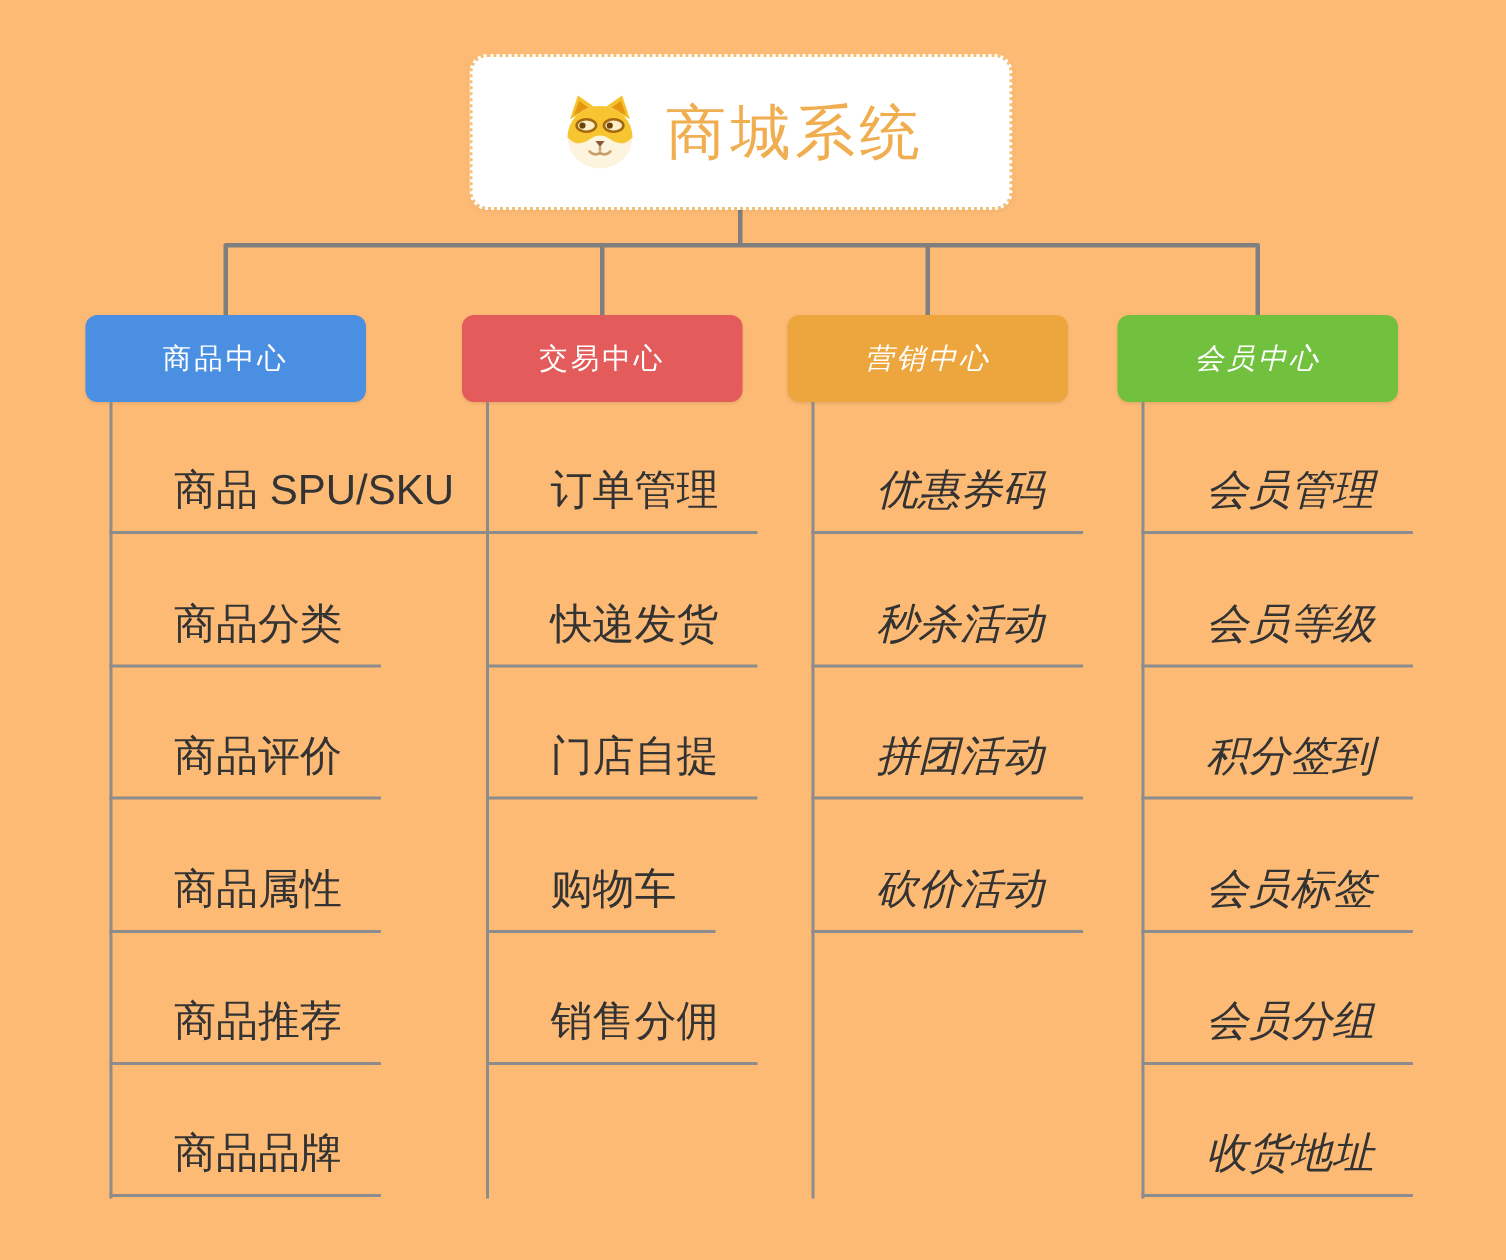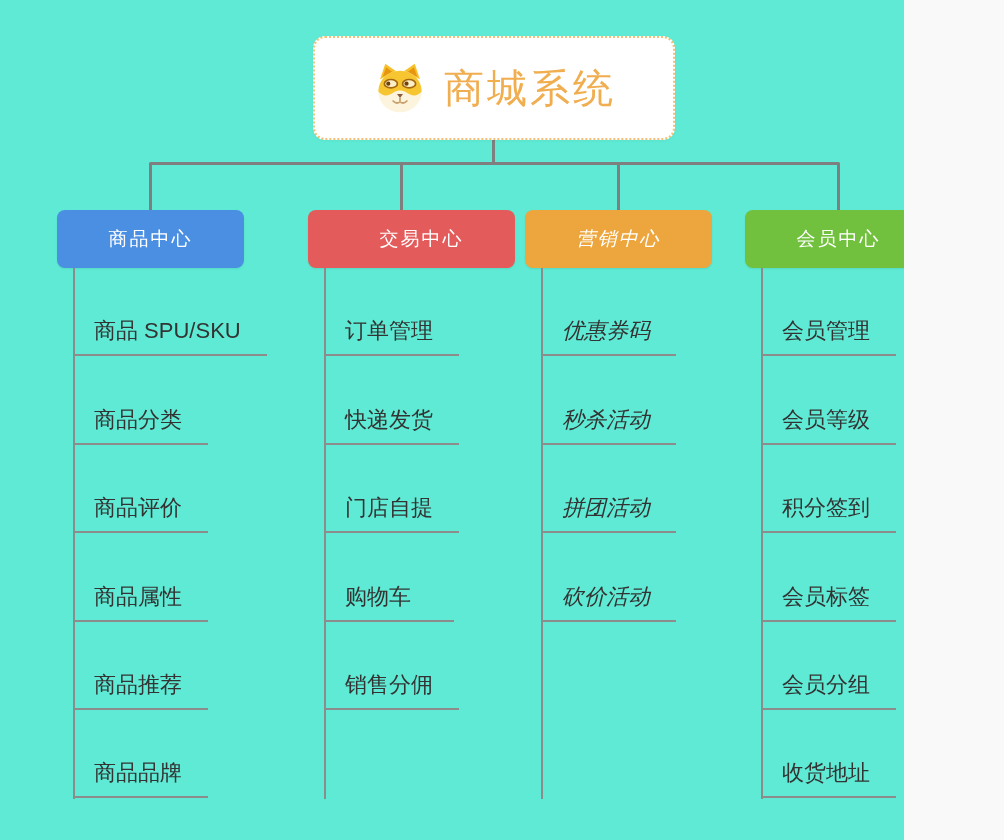--- a/index.html
+++ b/index.html
@@ -1,19 +1,19 @@
 <!DOCTYPE html>
 <html><head>
 <meta charset="utf-8">
 <style>
   html,body { margin:0; padding:0; }
   body { background:#f9f9f9; }
   .canvas {
-    position:relative; width:904px; height:840px;
-    background:#5eead4; overflow:hidden;
+    position:relative; width:1004px; height:840px;
+    background:#fdba74; overflow:hidden;
     font-family:"Liberation Sans","DejaVu Sans",sans-serif;
   }
 
   
   .connector { position:absolute; background:#7f7f7f; }
   .root-drop { left:492px; top:137px; width:3px; height:27px; }
   .h-line    { left:149px; top:162px; width:691px; height:3px; border-radius:2px; }
   .drop      { top:164px; width:3px; height:46px; }
   .d0 { left:149px; } .d1 { left:400px; } .d2 { left:617px; } .d3 { left:837px; }
 
@@ -23,39 +23,39 @@
     background:#ffffff; border:2px dotted #f2c077; border-radius:12px;
     box-sizing:border-box; display:flex; align-items:center; justify-content:center;
     gap:16px; box-shadow:0 1px 3px rgba(0,0,0,0.04);
   }
   .root-title { font-size:40px; letter-spacing:3px; color:#f0ae50; }
   .doge { width:56px; height:52px; display:block; }
   .doge svg { width:100%; height:100%; display:block; }
 
   
   .branch { position:absolute; top:210px; width:260px; }
-  .b0 { left:57px; } .b1 { left:308px; } .b2 { left:525px;font-style:italic; } .b3 { left:745px; }
+  .b0 { left:57px; } .b1 { left:308px; } .b2 { left:525px;font-style:italic; } .b3 { left:745px;font-style:italic; }
   .branch-header {
     width:187px; height:58px; border-radius:8px;
     display:flex; align-items:center; justify-content:center;
     color:#ffffff; font-size:19px; letter-spacing:2px;
     box-shadow:0 1px 2px rgba(0,0,0,0.08);
   }
   .spine {
     position:absolute; left:16px; top:58px;
     width:2px; height:531px; background:#8c8c8c;
   }
   .items { position:absolute; left:16px; top:58px; }
   .item {
     height:88.4px; box-sizing:border-box;
     display:flex; align-items:flex-end;
     width:max-content; min-width:130px;
-    padding:0 26px 8px 21px;
+    padding:0 26px 8px 43px;
     border-bottom:2px solid #8c8c8c;
-    font-size:22px; color:#333333; white-space:nowrap;
+    font-size:28px; color:#333333; white-space:nowrap;
   }
 </style>
 </head>
 <body>
 
 <div class="canvas">
 
   <div class="connector root-drop"></div>
   <div class="connector h-line"></div>
   <div class="connector drop d0"></div>
@@ -91,21 +91,21 @@
       <div class="item">商品 SPU/SKU</div>
       <div class="item">商品分类</div>
       <div class="item">商品评价</div>
       <div class="item">商品属性</div>
       <div class="item">商品推荐</div>
       <div class="item">商品品牌</div>
     </div>
   </div>
 
   <div class="branch b1">
-    <div class="branch-header" style="background-color: rgb(228, 91, 91); padding-left: 20px;">交易中心</div>
+    <div class="branch-header" style="background-color: rgb(228, 91, 91);">交易中心</div>
     <div class="spine"></div>
     <div class="items">
       <div class="item">订单管理</div>
       <div class="item">快递发货</div>
       <div class="item">门店自提</div>
       <div class="item">购物车</div>
       <div class="item">销售分佣</div>
     </div>
   </div>
 

